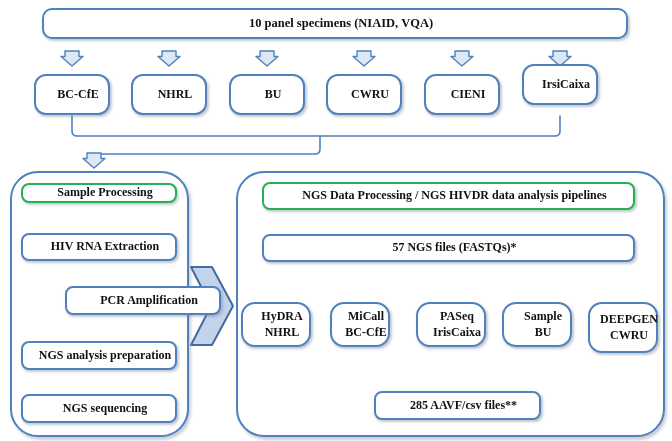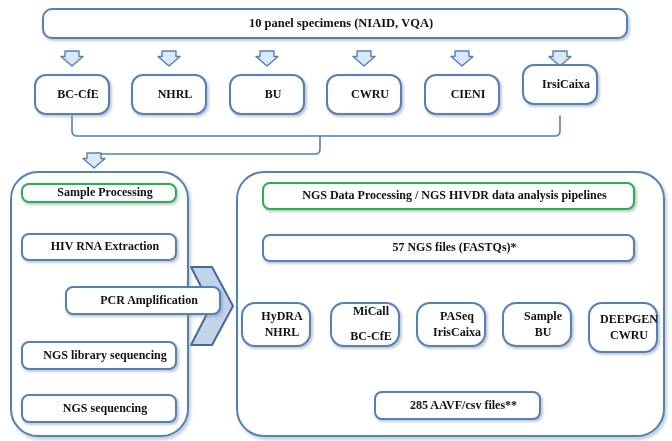--- a/index.html
+++ b/index.html
@@ -82,32 +82,32 @@
   <div class="box r12" style="left:131px;top:74px;width:76px;height:41px;">NHRL</div>
   <div class="box r12" style="left:229px;top:74px;width:76px;height:41px;">BU</div>
   <div class="box r12" style="left:326px;top:74px;width:76px;height:41px;">CWRU</div>
   <div class="box r12" style="left:424px;top:74px;width:76px;height:41px;">CIENI</div>
   <div class="box r12" style="left:522px;top:64px;width:76px;height:41px;">IrsiCaixa</div>
 
   <div class="panel" style="left:10px;top:171px;width:179px;height:266px;"></div>
   <div class="box green" style="left:21px;top:183px;width:156px;height:20px;">Sample Processing</div>
   <div class="box r8" style="left:21px;top:233px;width:156px;height:28px;">HIV RNA Extraction</div>
   <div class="box r8" style="left:21px;top:286px;width:156px;height:29px;margin-left:44px;">PCR Amplification</div>
-  <div class="box r8" style="left:21px;top:341px;width:156px;height:29px;">NGS library sequencing</div>
+  <div class="box r8" style="left:21px;top:341px;width:156px;height:29px;">NGS analysis preparation</div>
   <div class="box r8" style="left:21px;top:394px;width:156px;height:29px;">NGS sequencing</div>
 
   <div class="panel" style="left:236px;top:171px;width:429px;height:266px;"></div>
   <div class="box green" style="left:262px;top:182px;width:373px;height:28px;">NGS Data Processing / NGS HIVDR data analysis pipelines</div>
   <div class="box r8" style="left:262px;top:234px;width:373px;height:28px;">57 NGS files (FASTQs)*</div>
 
   <div class="box two-line" style="left:241px;top:302px;width:70px;height:45px;">
     <span>HyDRA</span>
     <span>NHRL</span>
   </div>
-  <div class="box two-line" style="left:330px;top:302px;width:70px;height:45px;justify-content:space-between;">
+  <div class="box two-line" style="left:330px;top:302px;width:60px;height:45px;">
     <span>MiCall</span>
     <span>BC-CfE</span>
   </div>
   <div class="box two-line" style="left:416px;top:302px;width:70px;height:45px;">
     <span>PASeq</span>
     <span>IrisCaixa</span>
   </div>
   <div class="box two-line" style="left:502px;top:302px;width:70px;height:45px;">
     <span>Sample</span>
     <span>BU</span>

